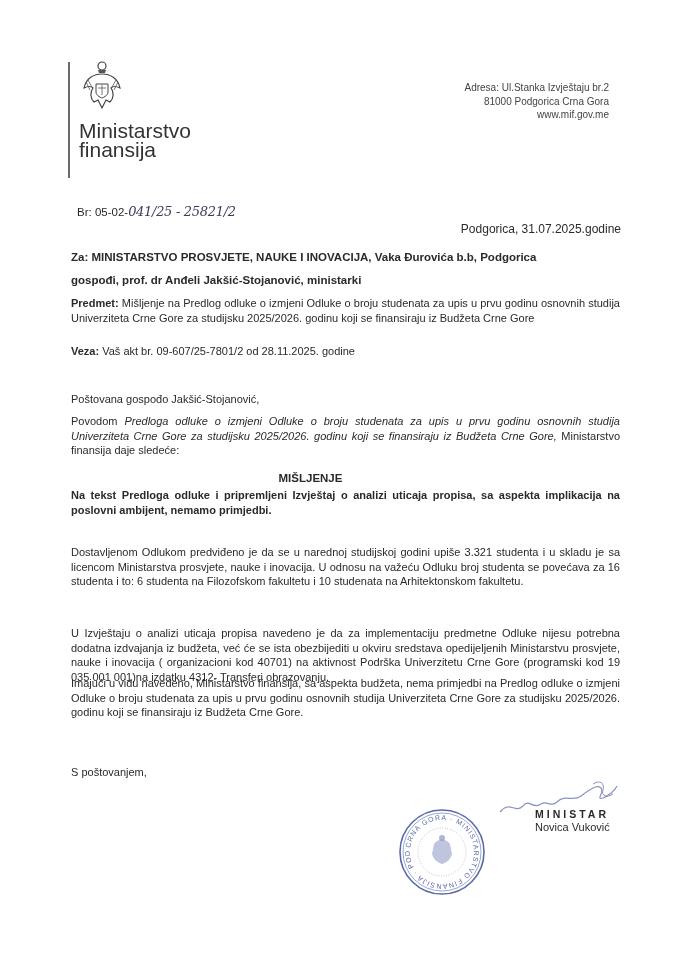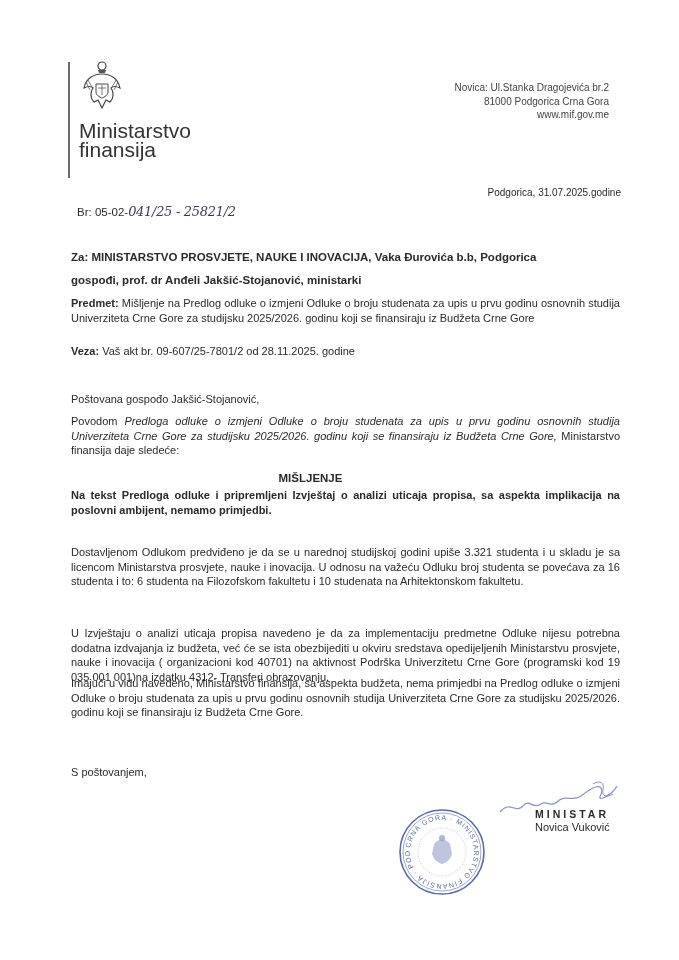--- a/index.html
+++ b/index.html
@@ -4,21 +4,21 @@
 <style>
   html, body { margin: 0; padding: 0; background: #ffffff; }
   body { width: 679px; height: 960px; position: relative; overflow: hidden;
          font-family: "Liberation Sans", sans-serif; color: #2a2a2a; }
   .vline { position: absolute; left: 68px; top: 62px; width: 2px; height: 116px; background: #6a6a6a; }
   .crest { position: absolute; left: 82px; top: 60px; width: 40px; height: 52px; }
   .org { position: absolute; left: 79px; top: 121px; font-size: 21px; line-height: 19px; color: #333; }
   .addr { position: absolute; right: 70px; top: 81px; text-align: right; font-size: 10px; line-height: 13.5px; color: #444; }
   .refno { position: absolute; left: 77px; top: 204px; font-size: 11.5px; }
   .refno .hand { font-family: "DejaVu Serif", serif; font-style: italic; font-size: 13px; color: #3a3a5a; letter-spacing: -0.3px; }
-  .date { position: absolute; right: 58px; top: 187px; font-size: 10px; text-align: center; }
+  .date { position: absolute; right: 58px; top: 222px; font-size: 12px; text-align: center; }
   .para { position: absolute; left: 71px; width: 549px; font-size: 11px; line-height: 14.5px; text-align: justify; }
   .b { font-weight: bold; }
   .title { position: absolute; left: 0; width: 621px; top: 472px; text-align: center; font-weight: bold; font-size: 11.5px; }
   .seal { position: absolute; left: 398px; top: 808px; width: 88px; height: 88px; }
   .sig { position: absolute; left: 495px; top: 780px; width: 130px; height: 40px; }
   .minister-title { position: absolute; left: 535px; top: 808px; font-weight: bold; font-size: 10.5px; letter-spacing: 3px; }
   .minister-name { position: absolute; left: 535px; top: 821px; font-size: 11px; }
 </style>
 </head>
 <body>
@@ -35,21 +35,21 @@
     <path d="M16 28 L24 28 M20 25 L20 35" stroke="#555" stroke-width="0.8"></path>
     <path d="M4 22 L8 30 M36 22 L32 30 M6 20 L10 27 M34 20 L30 27" stroke="#555" stroke-width="0.8"></path>
   </svg>
 
   <div class="org">
     <div>Ministarstvo</div>
     <div>finansija</div>
   </div>
 
   <div class="addr">
-    <div>Novica: Ul.Stanka Dragojevića br.2</div>
+    <div>Adresa: Ul.Stanka Izvještaju br.2</div>
     <div>81000 Podgorica Crna Gora</div>
     <div>www.mif.gov.me</div>
   </div>
 
   <div class="refno">
     <span>Br: 05-02-</span><span class="hand">041/25 - 25821/2</span>
   </div>
   <div class="date">Podgorica, 31.07.2025.godine</div>
 
   <div class="para b" style="top:250px; font-size:11.5px;">Za: MINISTARSTVO PROSVJETE, NAUKE I INOVACIJA,  Vaka Đurovića b.b, Podgorica</div>

